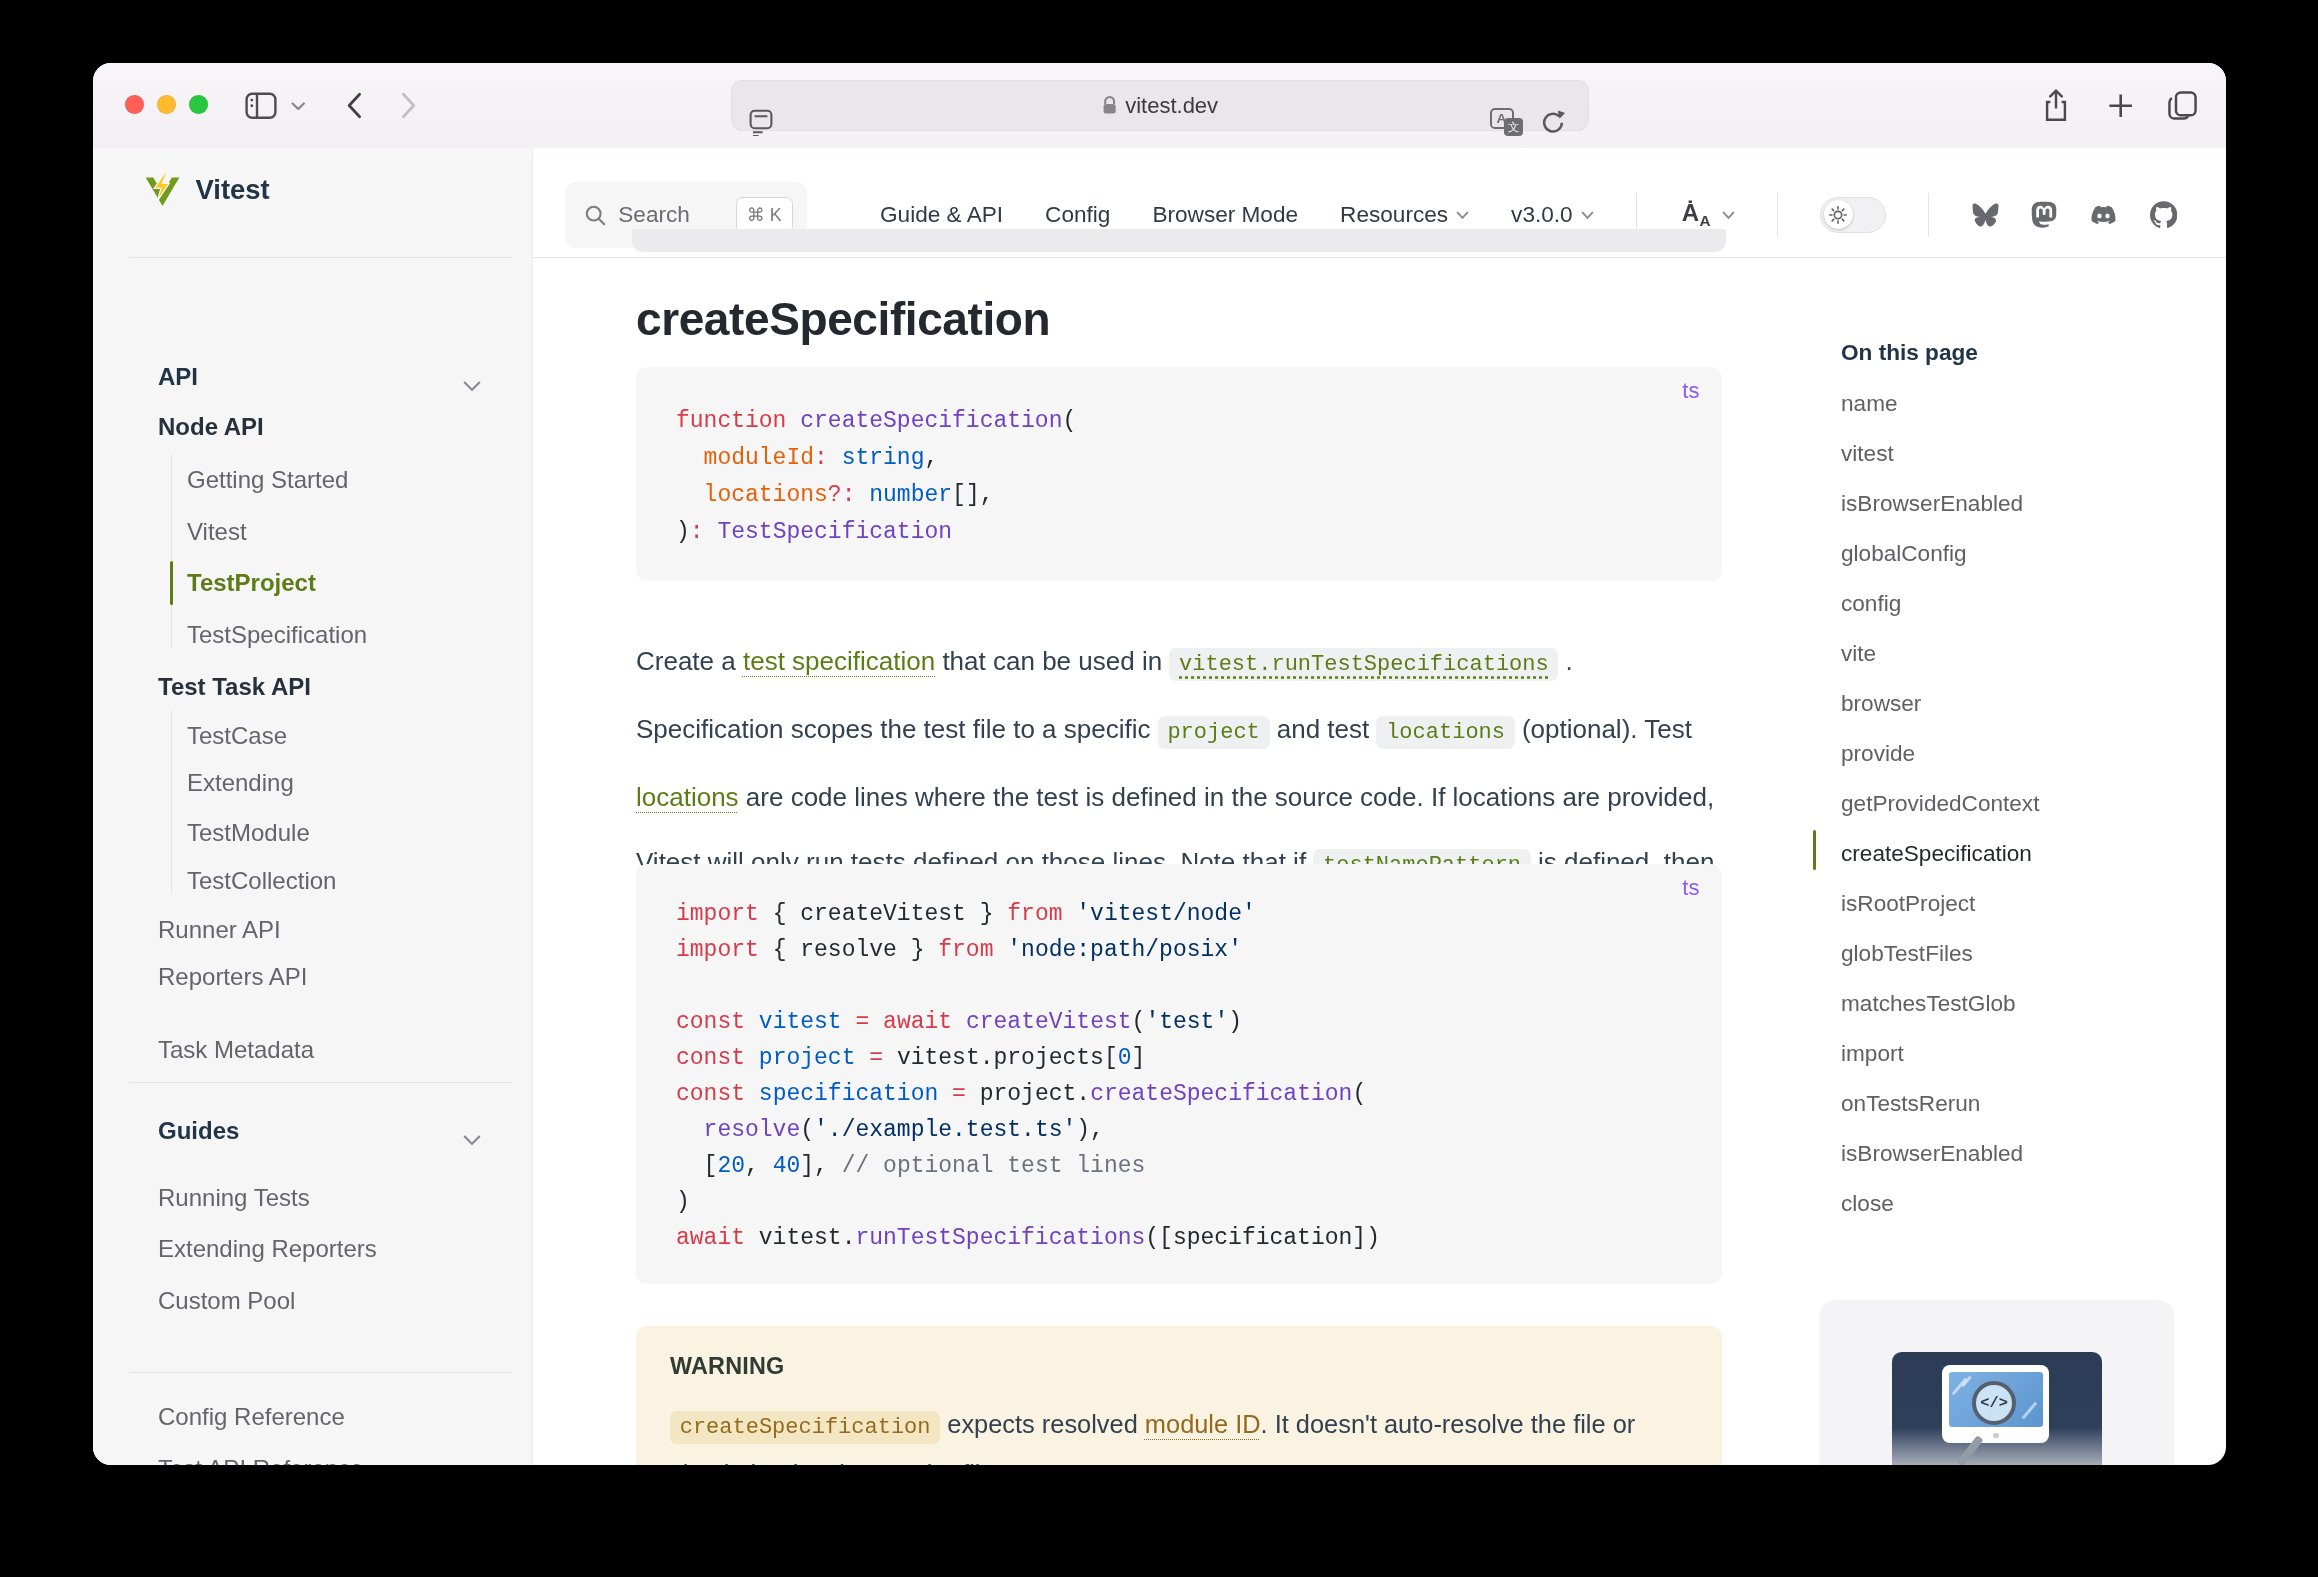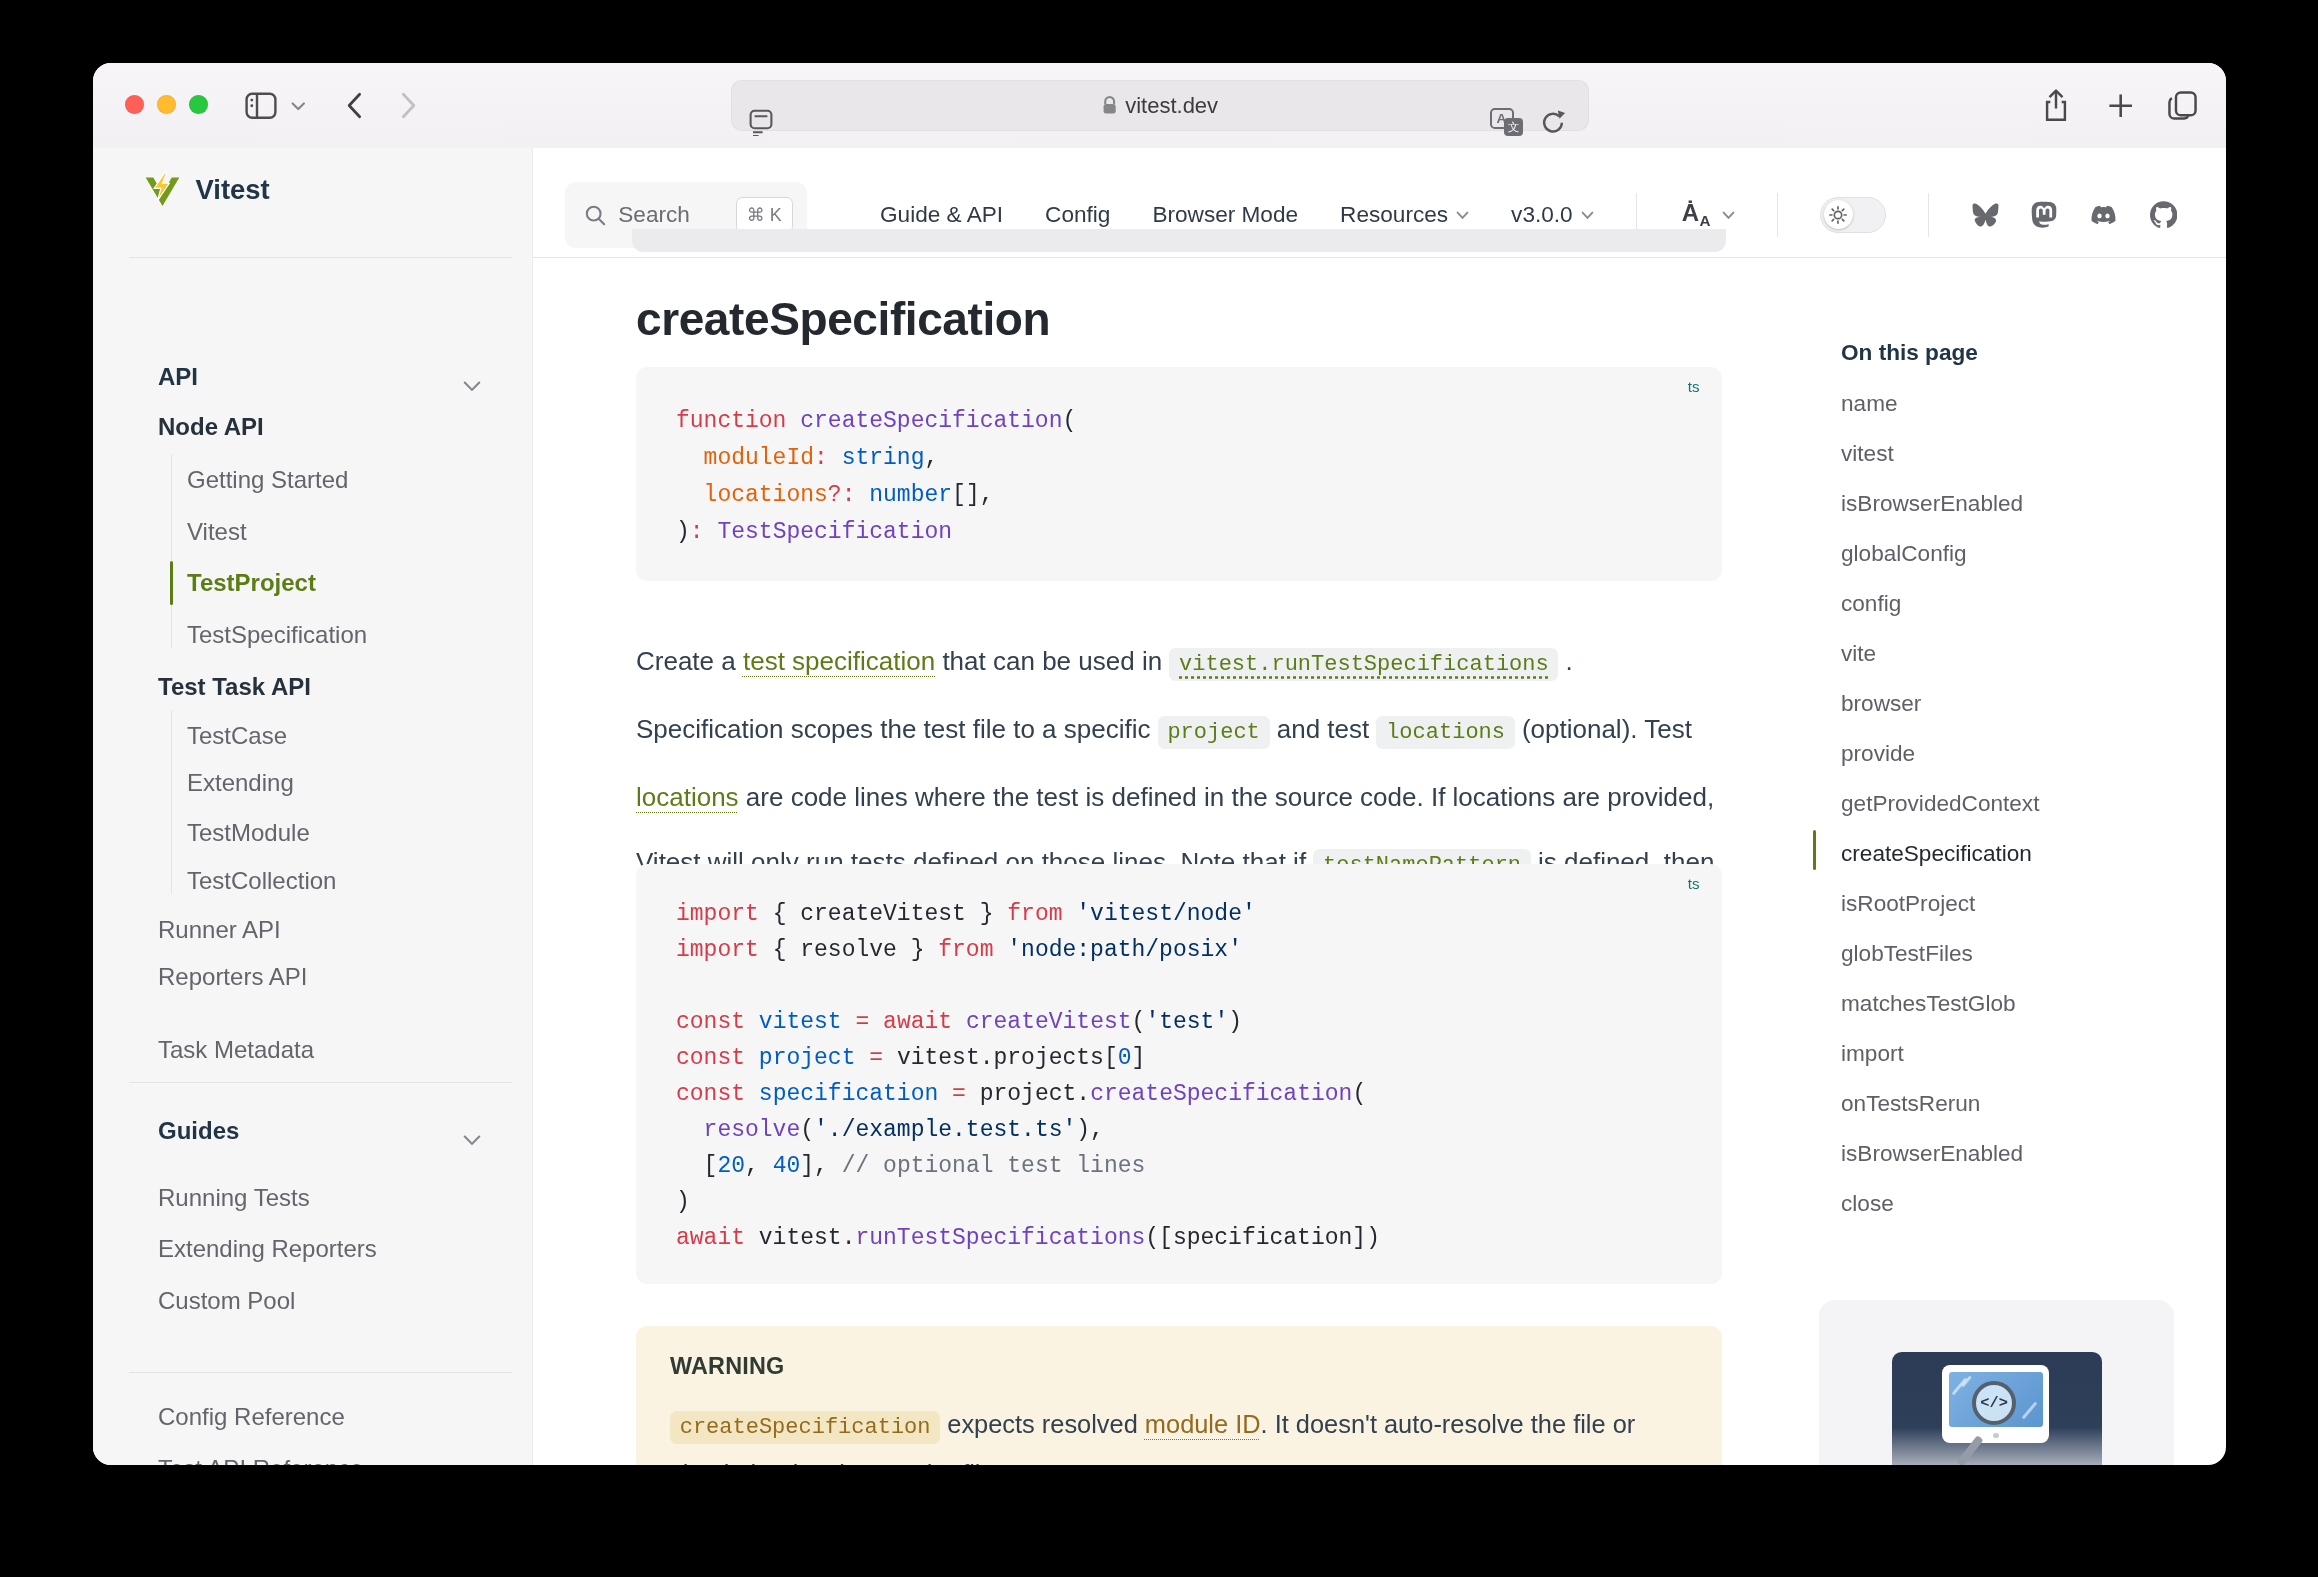--- a/index.html
+++ b/index.html
@@ -46,21 +46,21 @@
   .sb-item { color:#64646b; font-weight:400; }
   .sb-item.sub { left:94px; }
   .sb-item.active { color:#5c7d16; font-weight:600; }
   .sb-guide { position:absolute; left:78px; width:0.8px; background:#e4e4e7; }
   .sb-active-bar { position:absolute; left:77px; width:3.2px; height:44px; background:#5c7d16; border-radius:1.6px; }
   .sb-div { position:absolute; left:36px; width:383px; height:0.8px; background:#e3e3e6; }
   .sec-chev { position:absolute; right:0; top:7.3px; }
   .peek-strip { position:absolute; left:539px; top:166px; width:1094px; height:22.6px; background:#ebebee; border-radius:0 0 11.3px 11.3px; }
   .h1 { position:absolute; left:543px; top:229px; font-size:46px; font-weight:600; letter-spacing:-0.4px; color:#24292f; }
   .codeblock { position:absolute; left:543px; width:1086px; background:#f6f6f7; border-radius:11.3px; }
-  .codeblock .lang { position:absolute; top:11.3px; right:22.6px; font-size:15px; color:#0f766e; }
+  .codeblock .lang { position:absolute; top:11.3px; right:22.6px; font-size:22px; color:#8b5cf6; }
   .codeblock pre { font-family:"Liberation Mono", monospace; font-size:23px; }
   .cb1 { top:304px; height:214px; } .cb1 pre { padding:36px 40px 0; } .cb1 .cl { height:37px; line-height:37px; }
   .cb2 { top:801px; height:420px; } .cb2 pre { padding:32px 40px 0; } .cb2 .cl { height:36px; line-height:36px; }
   .cl { white-space:pre; }
   .tk-kw{color:#d73a49;text-align:right;} .tk-fn{color:#6f42c1;} .tk-prm{color:#e36209;} .tk-typ{color:#005cc5;} .tk-var{color:#005cc5;} .tk-num{color:#005cc5;} .tk-str{color:#032f62;} .tk-cmt{color:#6a737d;} .tk-pl{color:#24292e;}
 
   .para { position:absolute; left:543px; top:566px; width:1091px; font-size:26px; line-height:65px; color:#33404f; }
   .inline-code { font-family:"Liberation Mono", monospace; font-size:22px; background:#eff0f2; border-radius:6.5px; padding:4px 9.7px; color:#5c7d16; }
   .rich-link { color:#5c7d16; text-decoration:underline dotted; text-underline-offset:5.7px; text-decoration-thickness:1.2px; cursor:pointer; }
   a.rich-codelink { text-decoration:underline dotted; text-decoration-color:#5c7d16; text-underline-offset:5.7px; cursor:pointer; }

